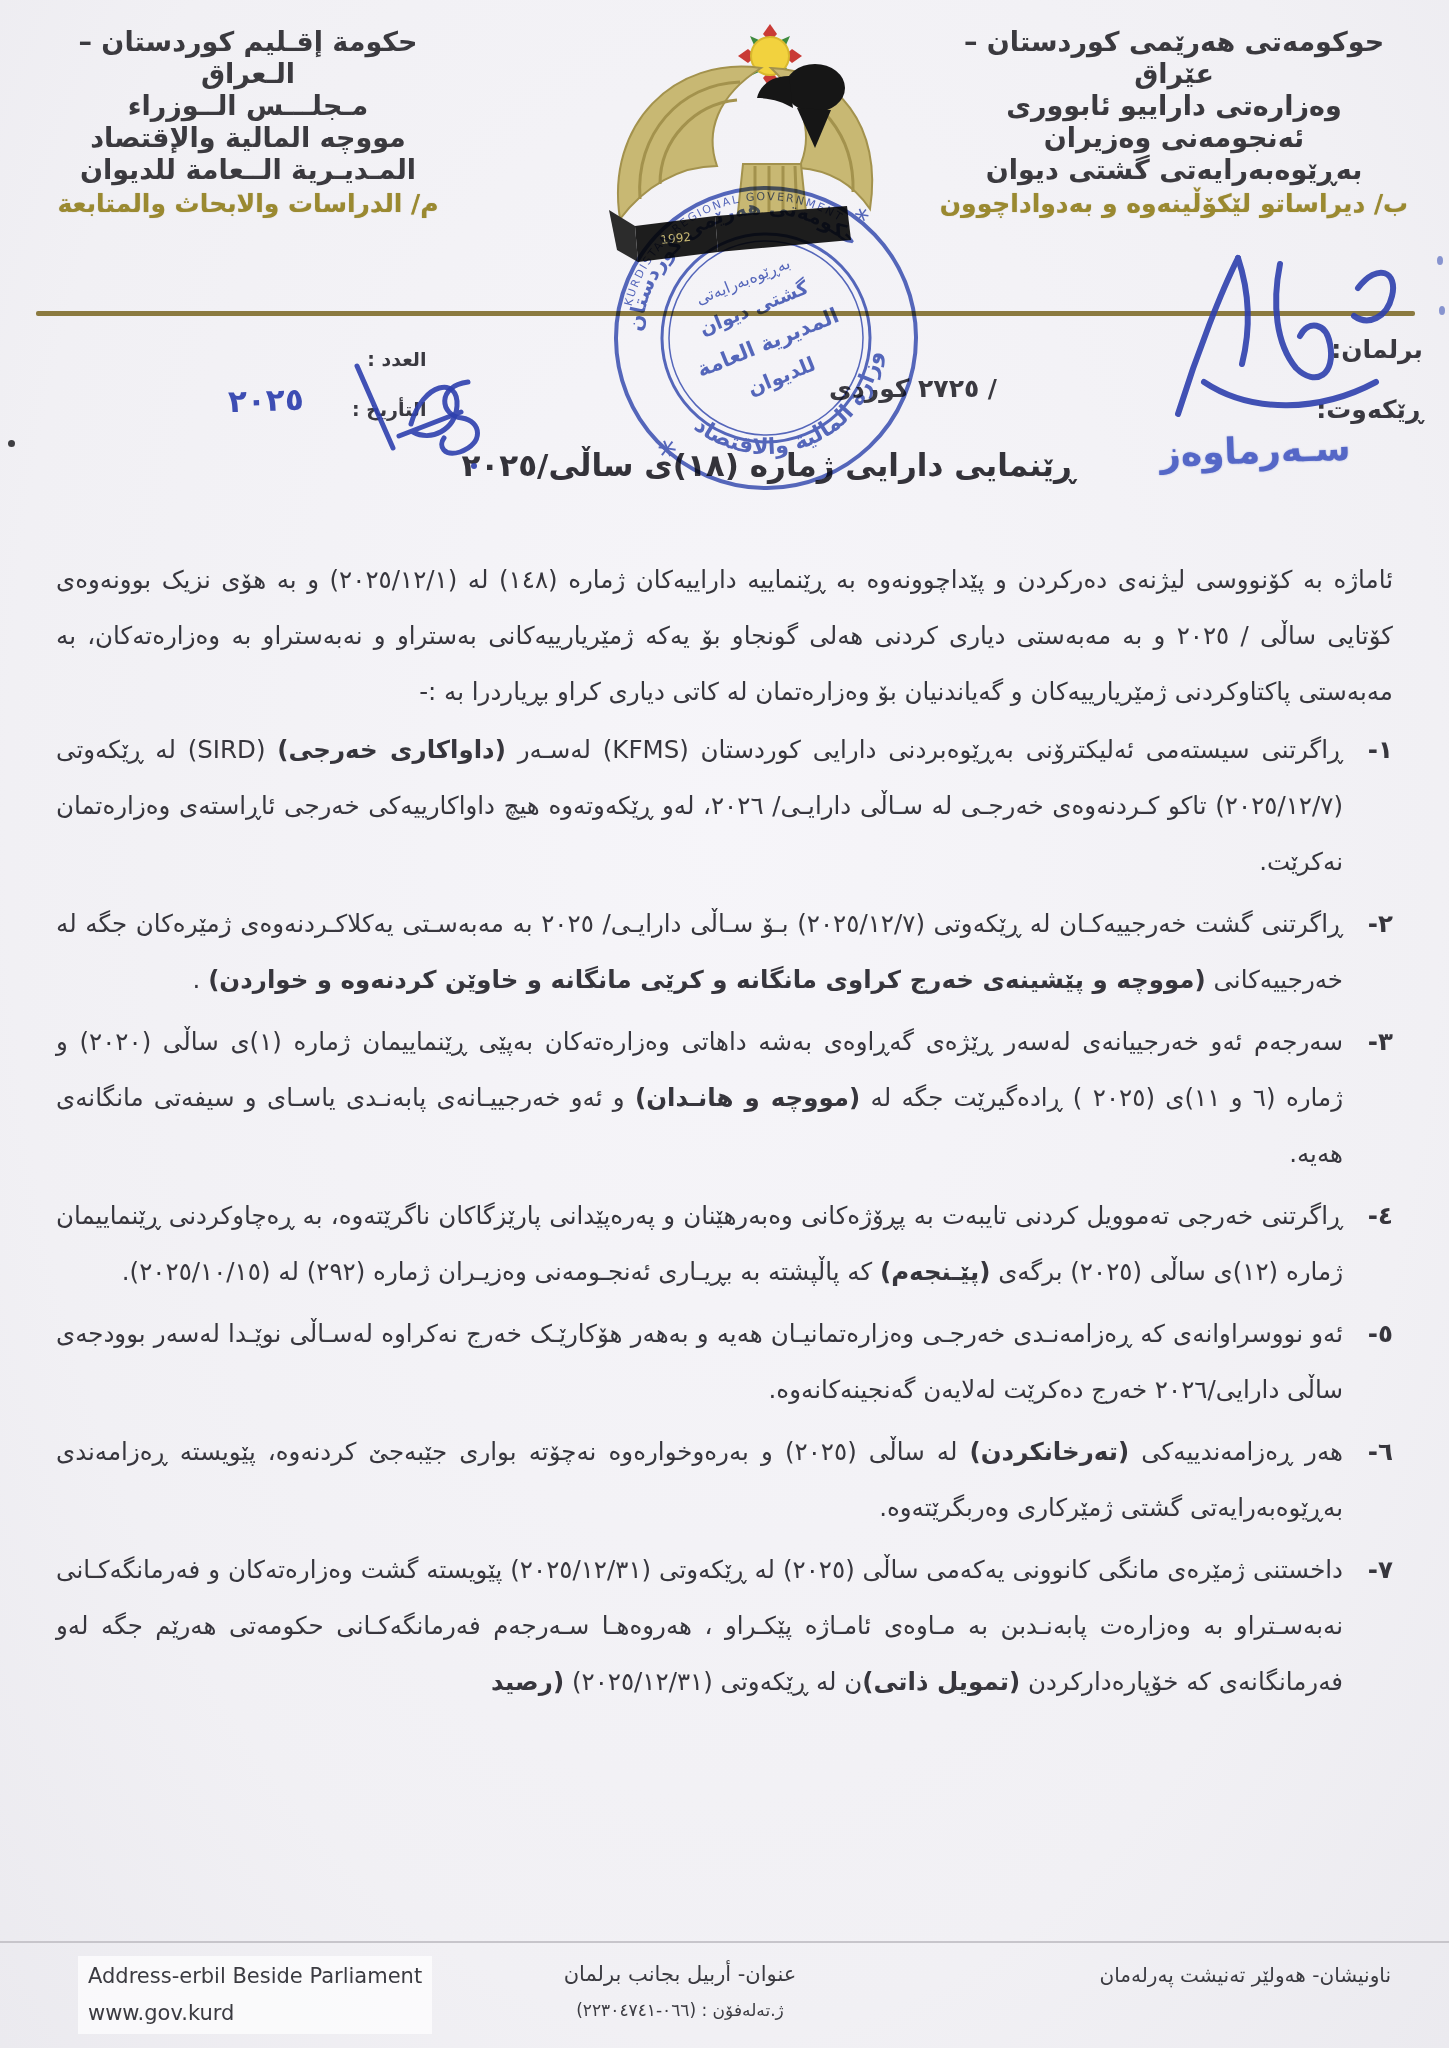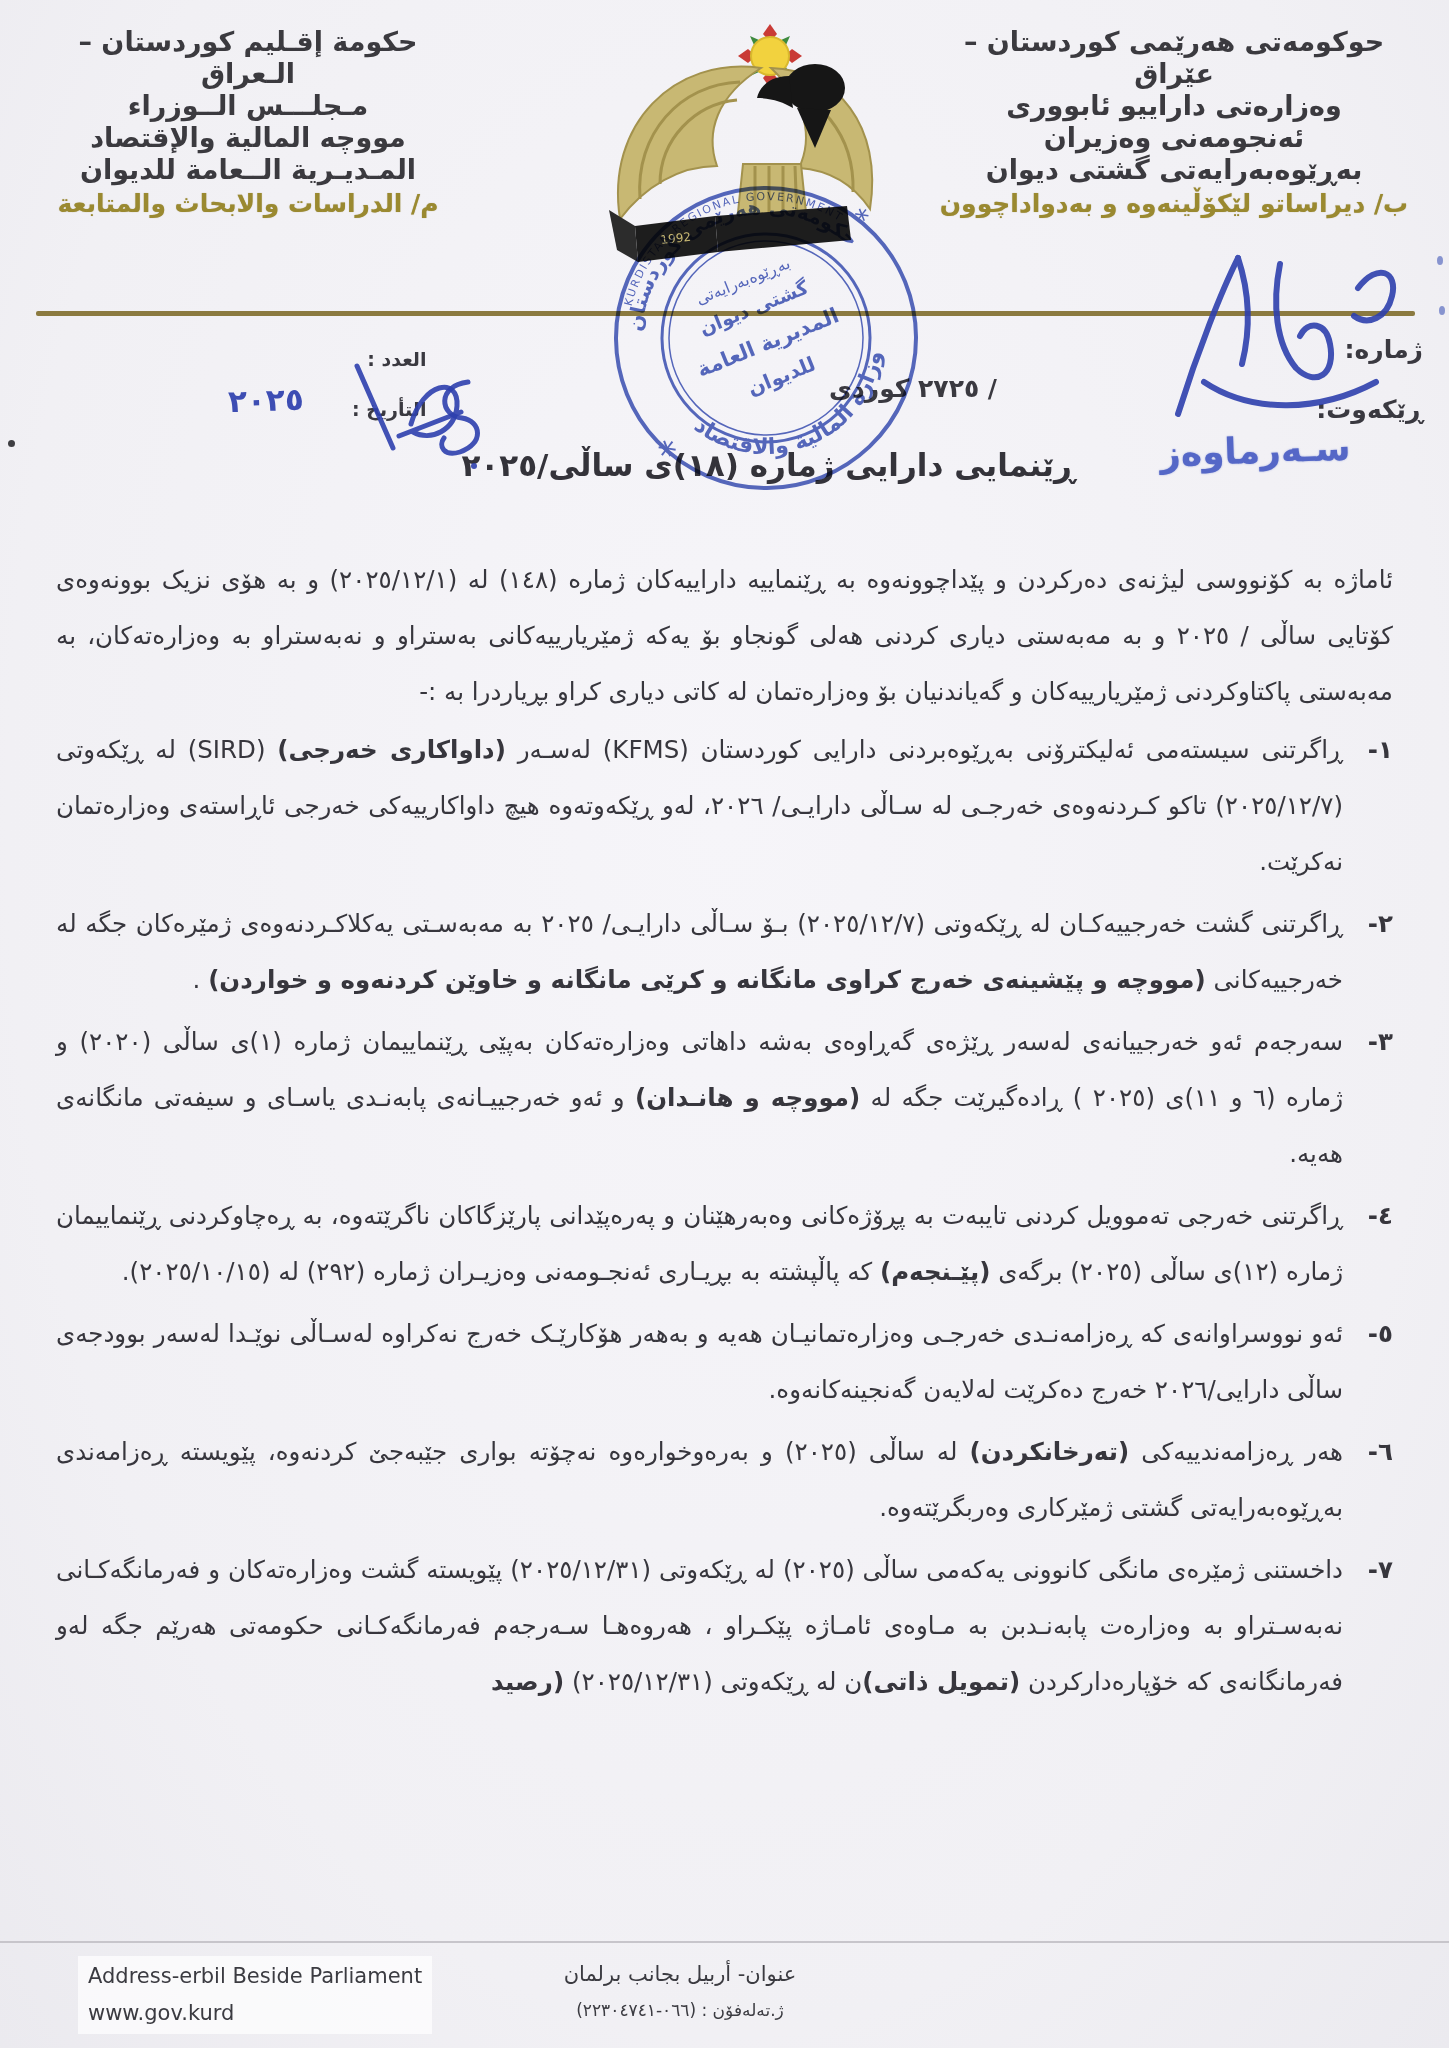--- a/index.html
+++ b/index.html
@@ -126,21 +126,21 @@
         <text x="178" y="142" text-anchor="middle" font-size="19" font-weight="bold" fill="#4156b8" stroke="none">گشتی دیوان</text>
         <text x="178" y="180" text-anchor="middle" font-size="21" font-weight="bold" fill="#4156b8" stroke="none">المديرية العامة</text>
         <text x="178" y="216" text-anchor="middle" font-size="20" font-weight="bold" fill="#4156b8" stroke="none">للديوان</text>
         <text x="36" y="252" font-size="36" fill="#4156b8" stroke="none">*</text>
         <text x="306" y="104" font-size="28" fill="#4156b8" stroke="none">*</text>
       </g>
     </svg>
   </div>
 
   <div class="ref-kurdish">
-    <div>ژمارە:</div>
+    <div>برلمان:</div>
     <div>ڕێکەوت:</div>
   </div>
   <div class="ref-kurdish-value">/ ٢٧٢٥ کوردی</div>
 
   <div class="ref-arabic">
     <div>العدد :</div>
     <div>التأريخ :</div>
   </div>
 
   <div class="hand-year">٢٠٢٥</div>
@@ -214,15 +214,16 @@
   <div class="footer-rule"></div>
   <div class="foot-en">
     <div>Address-erbil Beside Parliament</div>
     <div>www.gov.kurd</div>
   </div>
   <div class="foot-ar">
     <div>عنوان- أربيل بجانب برلمان</div>
     <div class="small">ژ.تەلەفۆن : (٠٦٦-٢٢٣٠٤٧٤١)</div>
   </div>
   <div class="foot-ku">
+    <div>ناونیشان- هەولێر تەنیشت پەرلەمان</div>
   </div>
 
 </div>
 
 </body></html>

